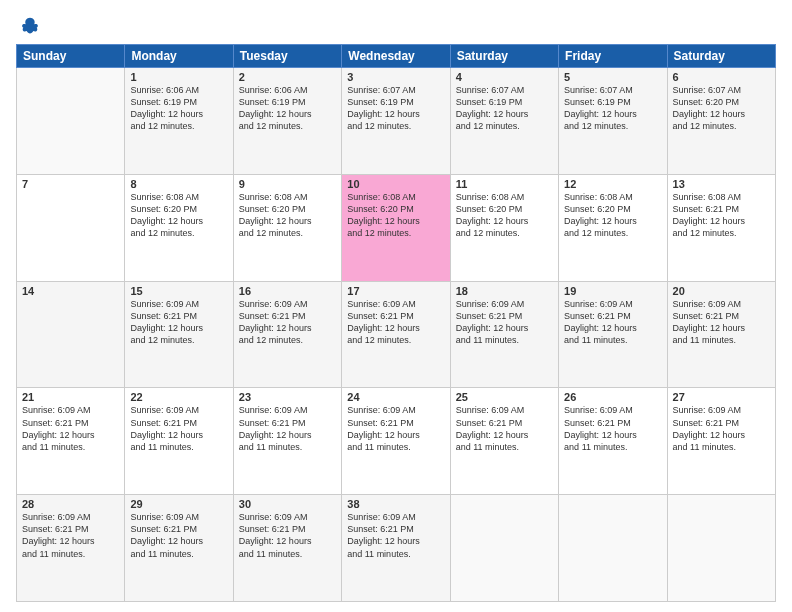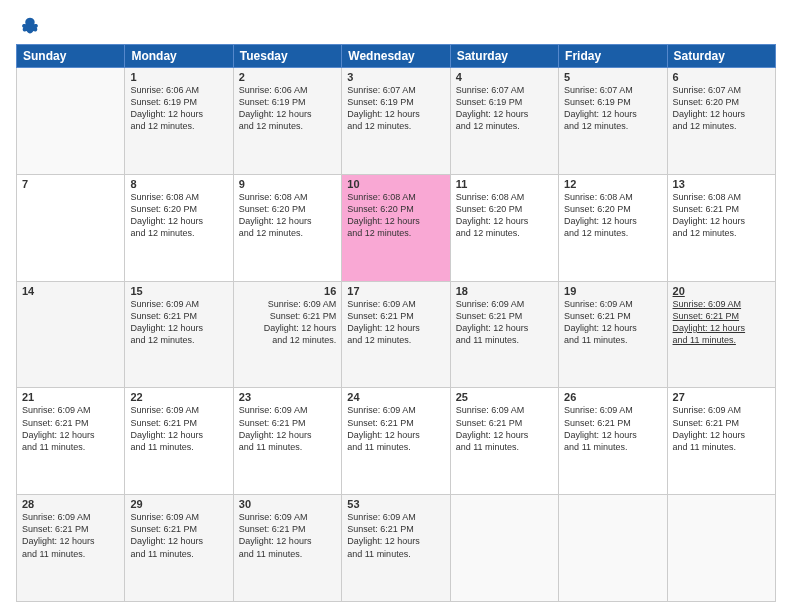--- a/index.html
+++ b/index.html
@@ -234,21 +234,21 @@
           <td style="background: rgb(245, 245, 245);">
             <span class="day-number">14</span>
           </td>
           <td style="background: rgb(245, 245, 245);">
             <span class="day-number">15</span>
             <div class="day-info" style="white-space: pre-line;">Sunrise: 6:09 AM
 Sunset: 6:21 PM
 Daylight: 12 hours
 and 12 minutes.</div>
           </td>
-          <td style="background: rgb(245, 245, 245); text-align: right;">
+          <td style="background: rgb(245, 245, 245);">
             <span class="day-number">16</span>
             <div class="day-info" style="white-space: pre-line;">Sunrise: 6:09 AM
 Sunset: 6:21 PM
 Daylight: 12 hours
 and 12 minutes.</div>
           </td>
           <td style="background: rgb(245, 245, 245);">
             <span class="day-number">17</span>
             <div class="day-info" style="white-space: pre-line;">Sunrise: 6:09 AM
 Sunset: 6:21 PM
@@ -262,21 +262,21 @@
 Daylight: 12 hours
 and 11 minutes.</div>
           </td>
           <td style="background: rgb(245, 245, 245);">
             <span class="day-number">19</span>
             <div class="day-info" style="white-space: pre-line;">Sunrise: 6:09 AM
 Sunset: 6:21 PM
 Daylight: 12 hours
 and 11 minutes.</div>
           </td>
-          <td style="background: rgb(245, 245, 245); text-decoration: underline;">
+          <td style="background: rgb(245, 245, 245);">
             <span class="day-number">20</span>
             <div class="day-info" style="white-space: pre-line;">Sunrise: 6:09 AM
 Sunset: 6:21 PM
 Daylight: 12 hours
 and 11 minutes.</div>
           </td>
         </tr>
         <tr>
           <td style="background: rgb(255, 255, 255);">
             <span class="day-number">21</span>
@@ -344,21 +344,21 @@
 and 11 minutes.</div>
           </td>
           <td style="background: rgb(245, 245, 245);">
             <span class="day-number">30</span>
             <div class="day-info" style="white-space: pre-line;">Sunrise: 6:09 AM
 Sunset: 6:21 PM
 Daylight: 12 hours
 and 11 minutes.</div>
           </td>
           <td style="background: rgb(245, 245, 245);">
-            <span class="day-number">53</span>
+            <span class="day-number">38</span>
             <div class="day-info" style="white-space: pre-line;">Sunrise: 6:09 AM
 Sunset: 6:21 PM
 Daylight: 12 hours
 and 11 minutes.</div>
           </td>
           <td class="empty-cell"></td>
           <td class="empty-cell"></td>
           <td class="empty-cell"></td>
         </tr>
       </tbody>

